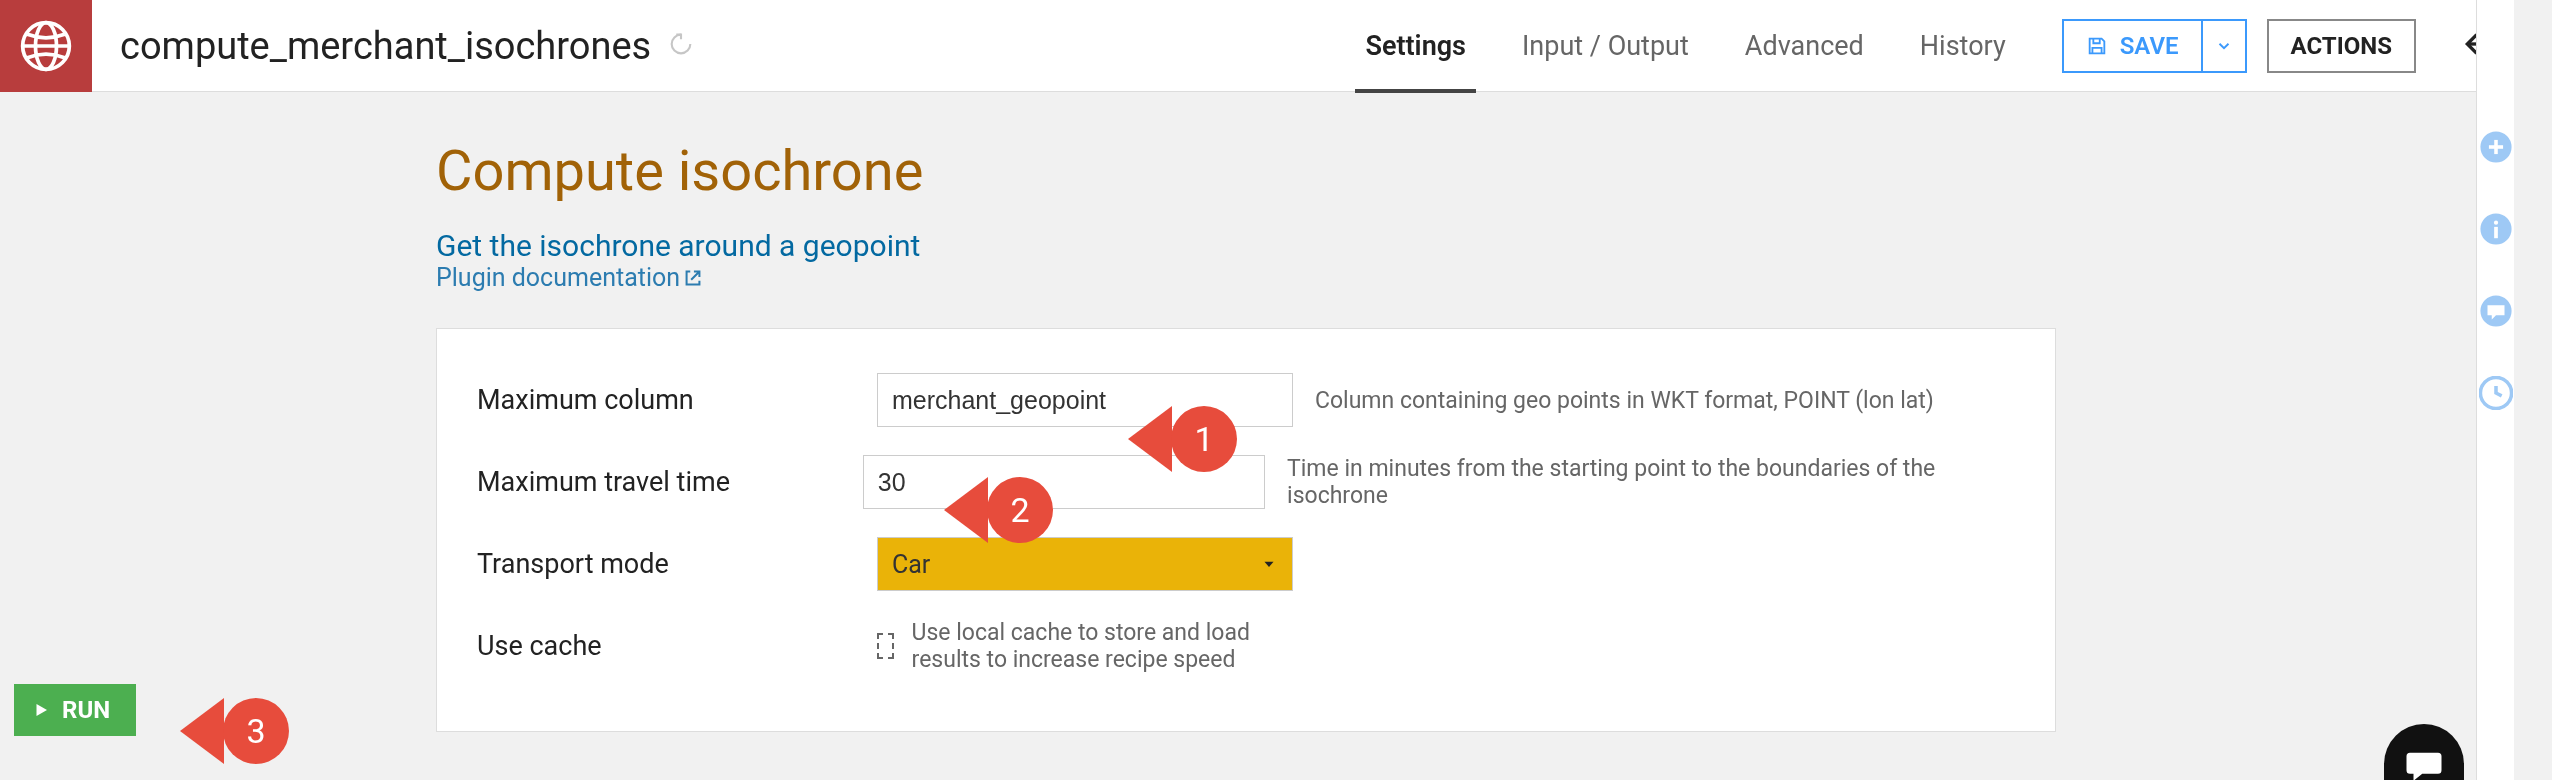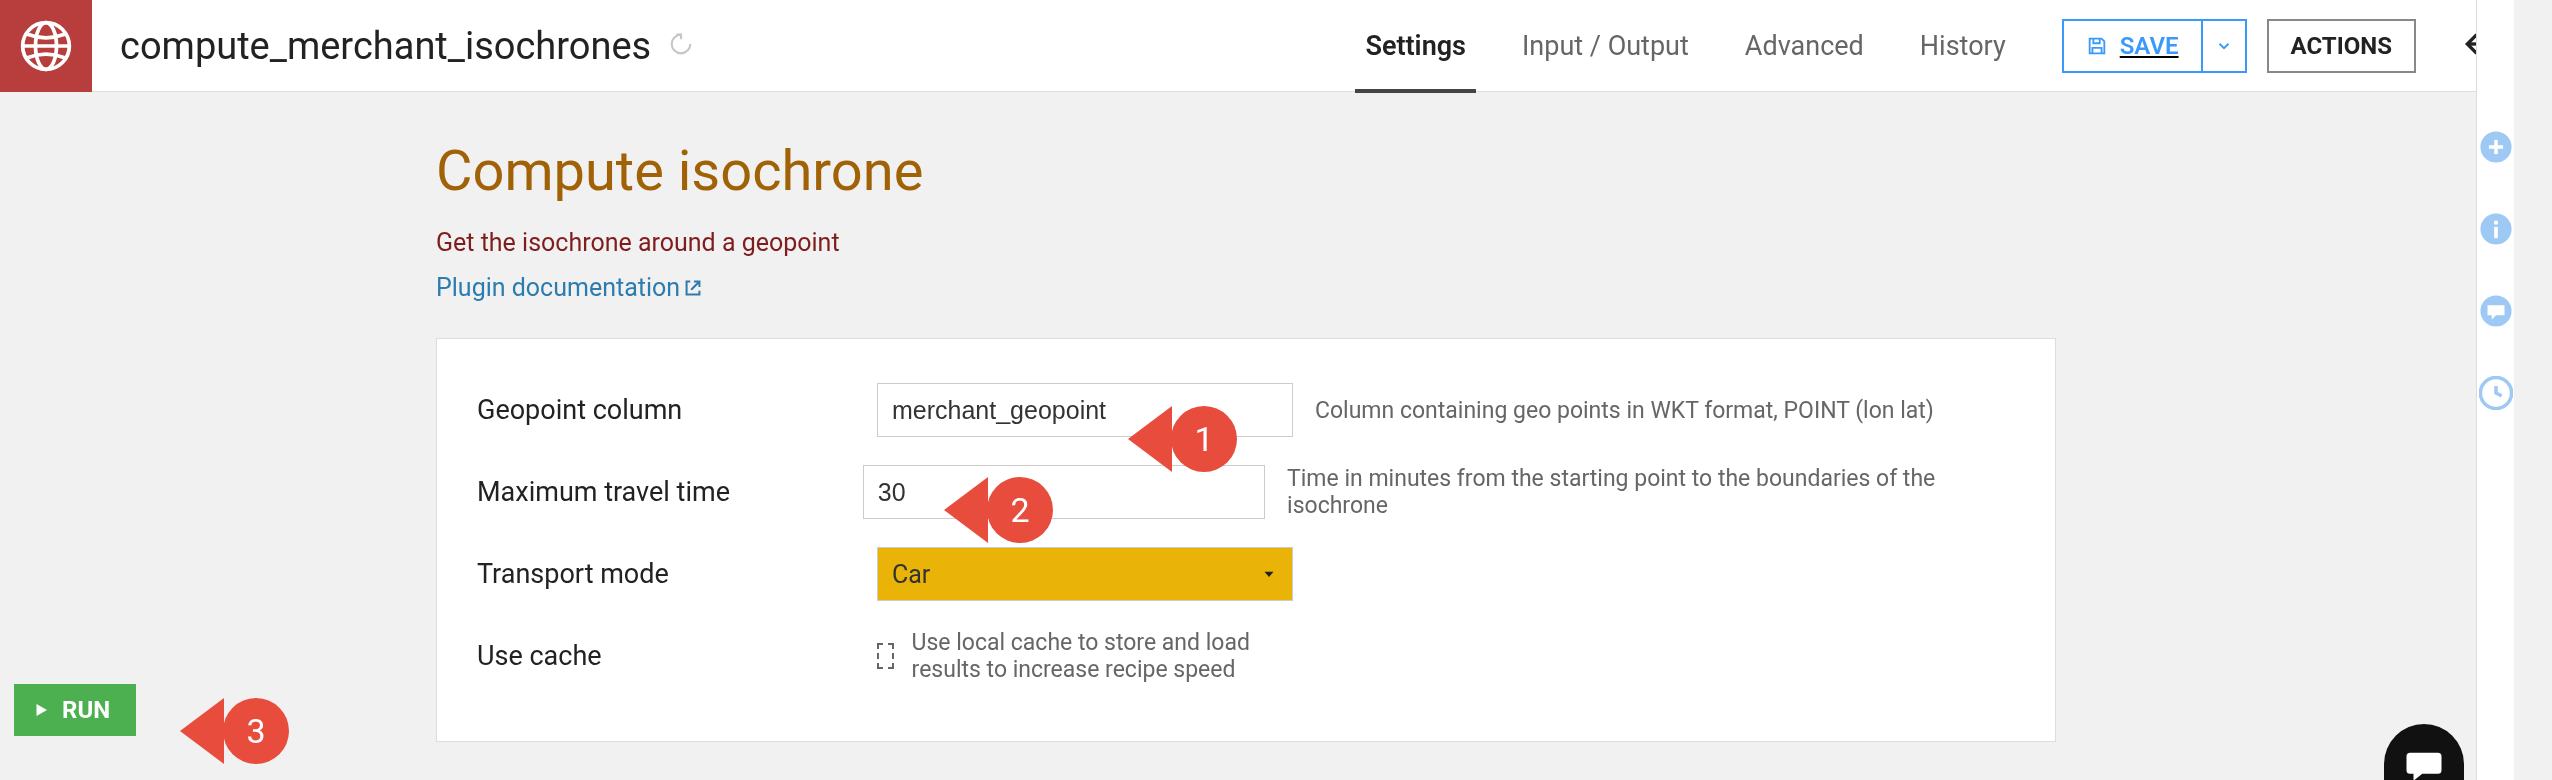--- a/index.html
+++ b/index.html
@@ -12,29 +12,29 @@
   .logo-box svg { width: 56px; height: 56px; }
   .recipe-name { font-size: 38px; font-weight: 400; color: #222; margin-left: 28px; }
   .plugin-icon { margin-left: 16px; opacity: 0.3; }
   .plugin-icon svg { width: 28px; height: 28px; }
   .header-spacer { flex: 1; }
   .tabs { display: flex; gap: 56px; height: 84px; align-items: center; }
   .tab { font-size: 27px; color: #666; cursor: pointer; height: 92px; display: flex; align-items: center; position: relative; }
   .tab.active { color: #222; font-weight: 600; }
   .tab.active::after { content: ""; position: absolute; bottom: -1px; left: -10px; right: -10px; height: 4px; background: #444; }
   .header-buttons { display: flex; gap: 20px; margin-left: 56px; align-items: center; }
-  .save-group { display: flex; border: 2px solid #3b99fc; height: 54px; text-decoration: underline; }
+  .save-group { display: flex; border: 2px solid #3b99fc; height: 54px; }
   .save-btn { padding: 0 22px; color: #3b99fc; font-weight: 600; font-size: 24px; display: flex; align-items: center; gap: 12px; cursor: pointer; }
   .save-caret { width: 44px; border-left: 2px solid #3b99fc; display: flex; align-items: center; justify-content: center; cursor: pointer; }
   .actions-btn { border: 2px solid #888; height: 54px; padding: 0 22px; font-weight: 700; font-size: 24px; color: #222; display: flex; align-items: center; cursor: pointer; }
   .back-arrow { margin-left: 26px; cursor: pointer; }
   
   .content { padding: 46px 0 0 436px; width: 1660px; }
   .page-title { font-size: 56px; font-weight: 400; color: #a16207; margin-bottom: 24px; }
-  .page-sub { font-size: 25px; color: #7f1d1d; margin-bottom: 16px; }
+  .page-sub { font-size: 30px; color: #0369a1; }
   .doc-link { display: inline-flex; align-items: center; gap: 2px; font-size: 25px; color: #2c7cb0; cursor: pointer; margin-bottom: 36px; }
   
   .panel { background: #fff; border: 1px solid #ddd; padding: 44px 40px 58px 40px; width: 1620px; }
   .form-row { display: flex; align-items: center; margin-bottom: 28px; min-height: 54px; position: relative; }
   .form-row:last-child { margin-bottom: 0; }
   .form-label { width: 400px; font-size: 27px; color: #222; }
   .form-input { width: 416px; height: 54px; border: 1px solid #ccc; padding: 0 14px; font-size: 25px; color: #333; background: #fff; }
   .form-select { width: 416px; height: 54px; border: 1px solid #ccc; padding: 0 14px; font-size: 25px; color: #333; background: #eab308; position: relative; display: flex; align-items: center; cursor: pointer; }
   .form-select svg { position: absolute; right: 14px; }
   .form-help { font-size: 23px; color: #666; margin-left: 22px; }
@@ -113,21 +113,21 @@
     <a class="doc-link">
       <span>Plugin documentation</span>
       <svg width="22" height="22" viewBox="0 0 24 24">
           <path d="M9 5 H5 v14 h14 v-4 M13 5 h6 v6 M19 5 L10 14" fill="none" stroke="#2c7cb0" stroke-width="2.2"></path>
         </svg>
     </a>
 
     <div class="panel">
 
       <div class="form-row">
-        <div class="form-label">Geopoint column</div>
+        <div class="form-label">Maximum column</div>
         <input class="form-input" value="merchant_geopoint" style="">
         <div class="form-help">Column containing geo points in WKT format, POINT (lon lat)</div>
       </div>
 
       <div class="form-row">
         <div class="form-label">Maximum travel time</div>
         <input class="form-input" value="30" style="">
         <div class="form-help">Time in minutes from the starting point to the boundaries of the isochrone</div>
       </div>
 

